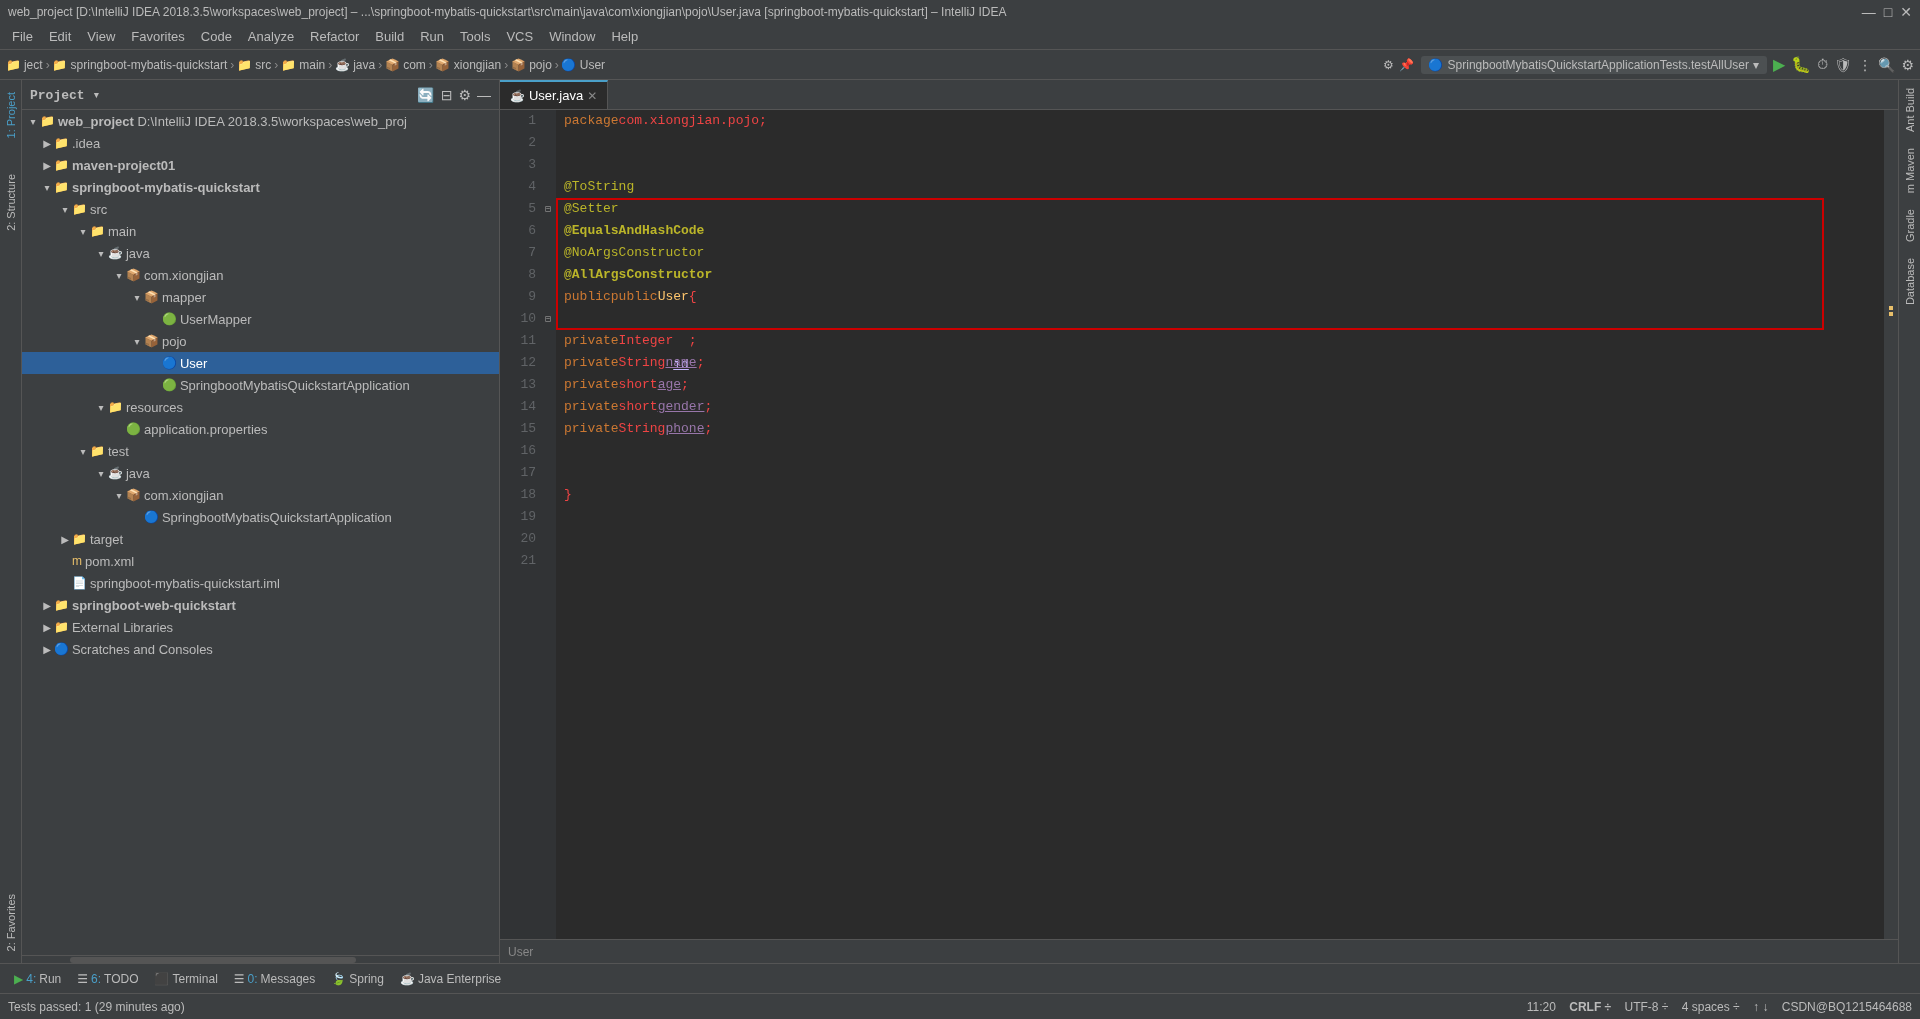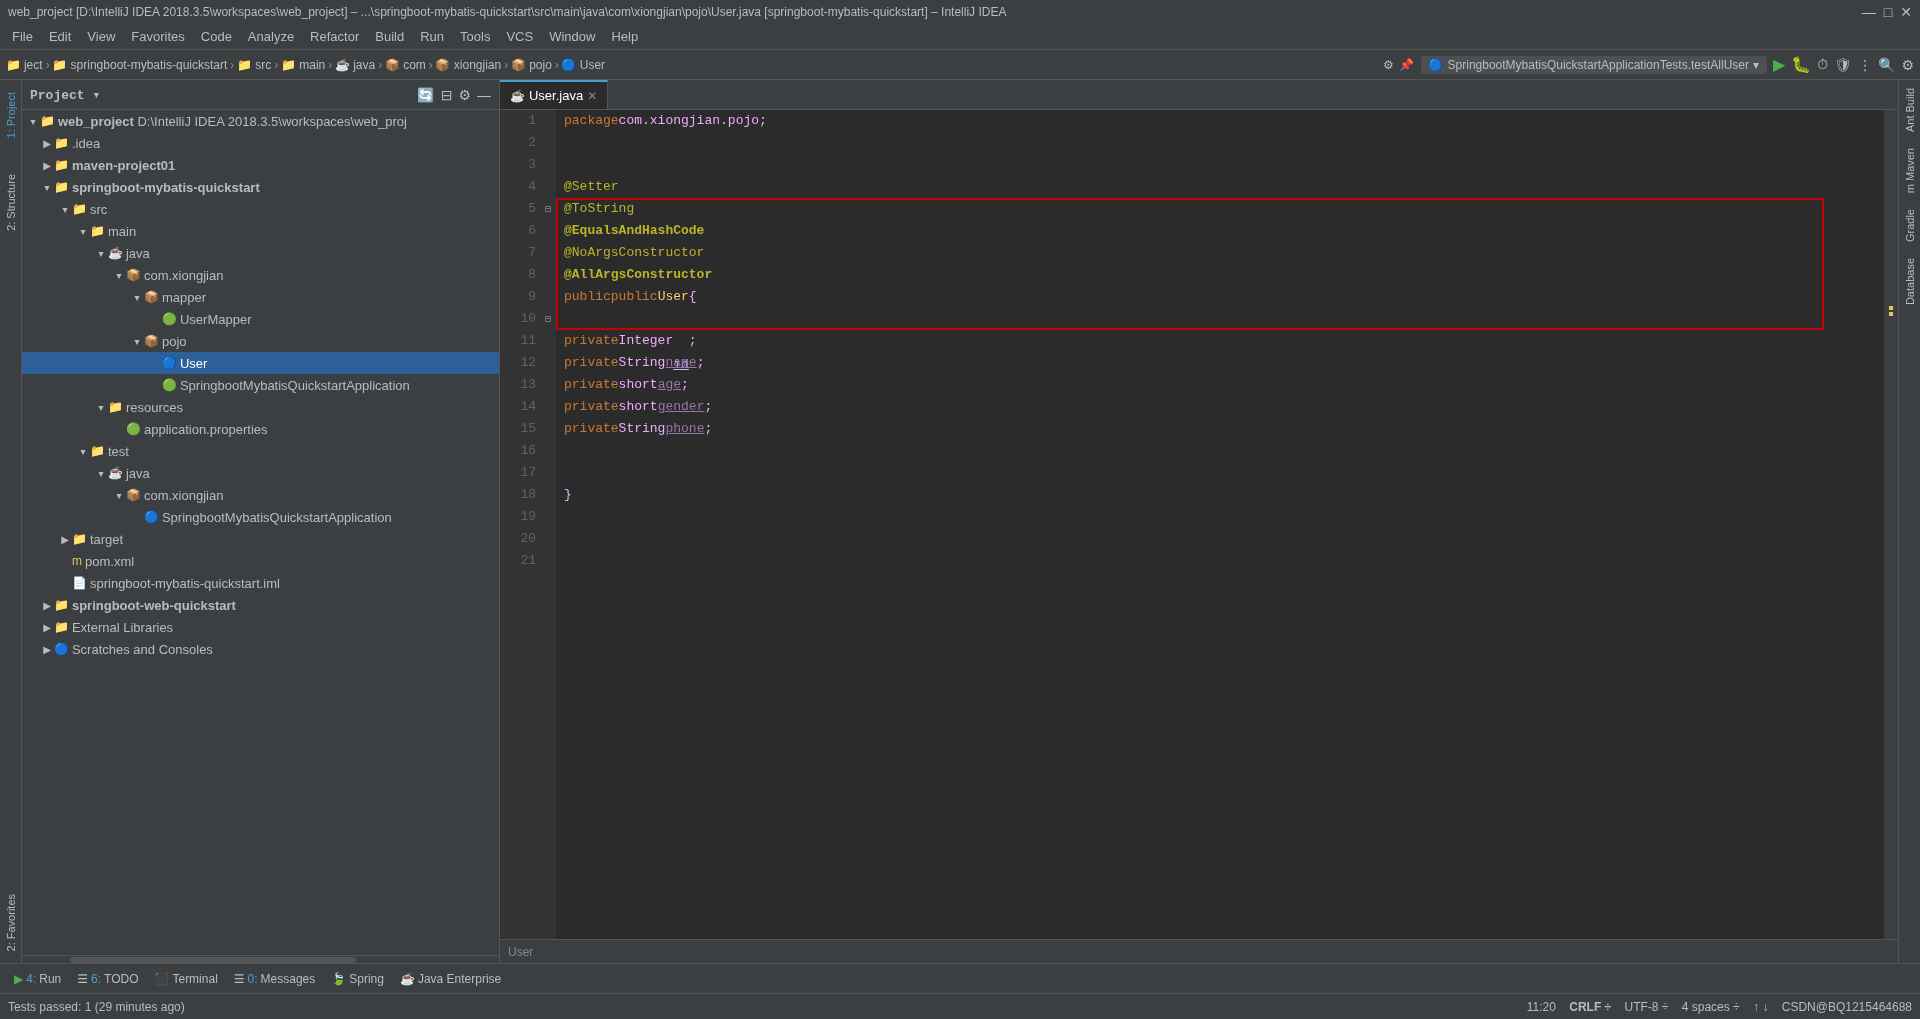--- a/index.html
+++ b/index.html
@@ -247,21 +247,21 @@
       border: 2px solid #cc0000;
       pointer-events: none;
       background: transparent;
     }
 
     
     .kw { color: #cc7832; } 
     .ann { color: #bbb529; } 
     .cls { color: #ffc66d; }
     .pri { color: #cc7832; }
-    .plain { color: #f0abfc; }
+    .plain { color: #ef4444; }
 
     
     .status-bar {
       background: #3c3f41;
       color: #bbbbbb;
       font-family: Arial, sans-serif;
       font-size: 12px;
       display: flex;
       align-items: center;
       justify-content: space-between;
@@ -688,25 +688,25 @@
             <span class="plain">com.xiongjian.pojo;</span>
         </div>
 
         <div class="code-line"></div>
 
 
         <div class="code-line"></div>
 
 
         <div class="code-line">
+          <span class="ann">@ToString</span>
+        </div>
+
+        <div class="code-line">
           <span class="ann">@Setter</span>
-        </div>
-
-        <div class="code-line">
-          <span class="ann">@ToString</span>
         </div>
 
         <div class="code-line">
           <span class="ann" style="font-weight:bold;">@EqualsAndHashCode</span>
         </div>
 
         <div class="code-line">
           <span class="ann">@NoArgsConstructor</span>
         </div>
 

